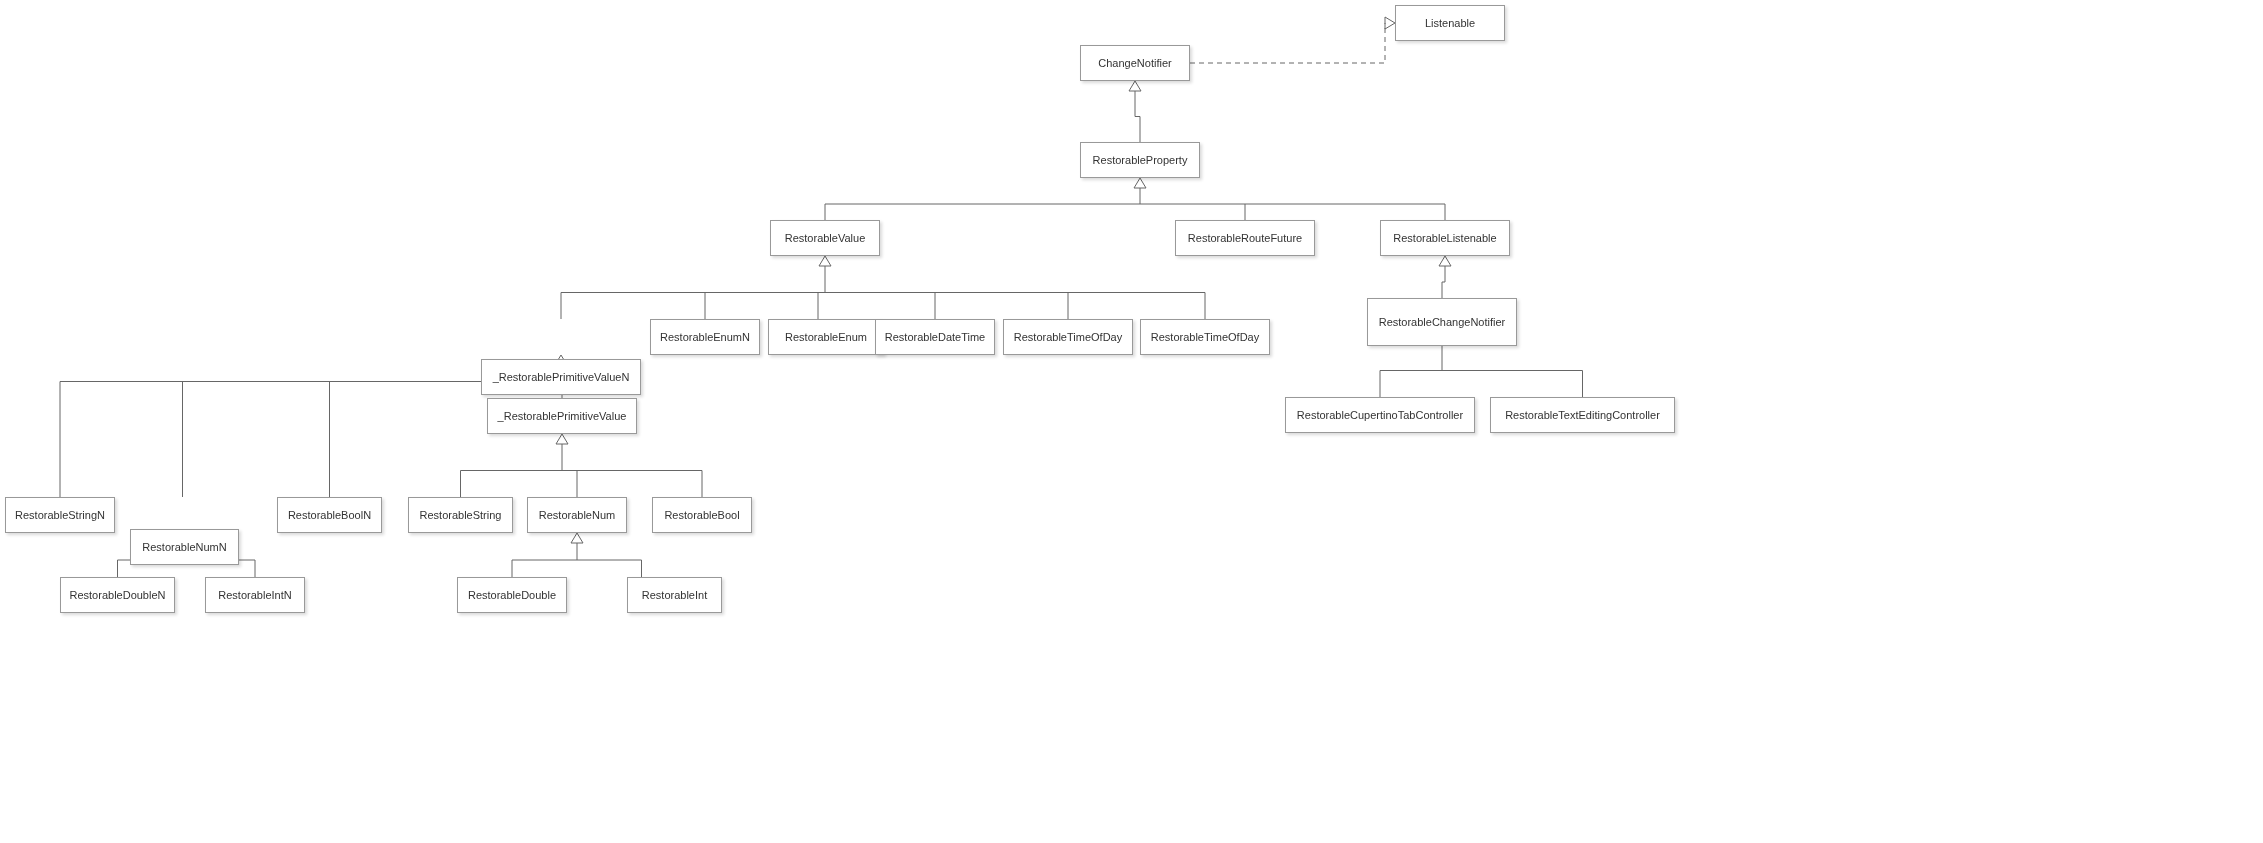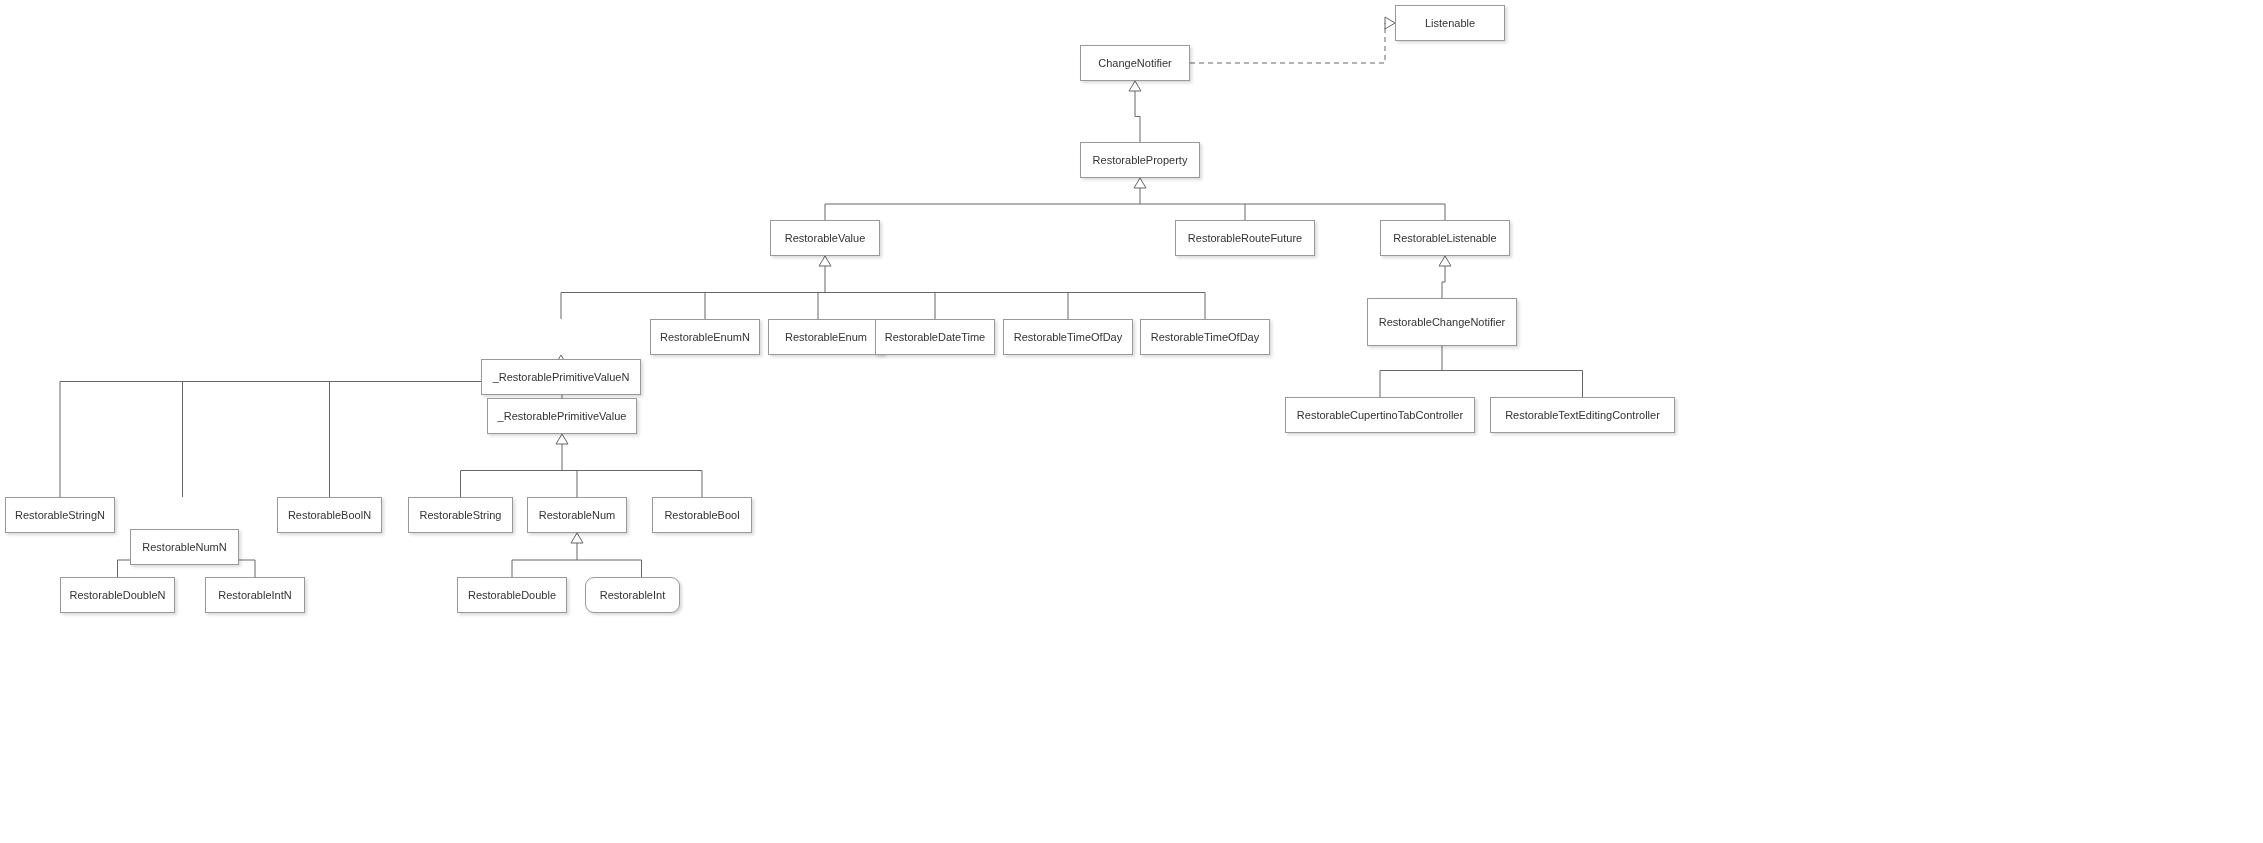--- a/index.html
+++ b/index.html
@@ -164,16 +164,16 @@
     </div>
     <div class="node" style="left: 60px; top: 577px; width: 115px; height: 36px;">
       <span>RestorableDoubleN</span>
     </div>
     <div class="node" style="left: 205px; top: 577px; width: 100px; height: 36px;">
       <span>RestorableIntN</span>
     </div>
     <div class="node" style="left: 457px; top: 577px; width: 110px; height: 36px;">
       <span>RestorableDouble</span>
     </div>
-    <div class="node" style="left: 585px; top: 577px; width: 95px; height: 36px; border-radius: 9px;">
+    <div class="node" style="left: 627px; top: 577px; width: 95px; height: 36px;">
       <span>RestorableInt</span>
     </div>
   </div>
 
 </body></html>

